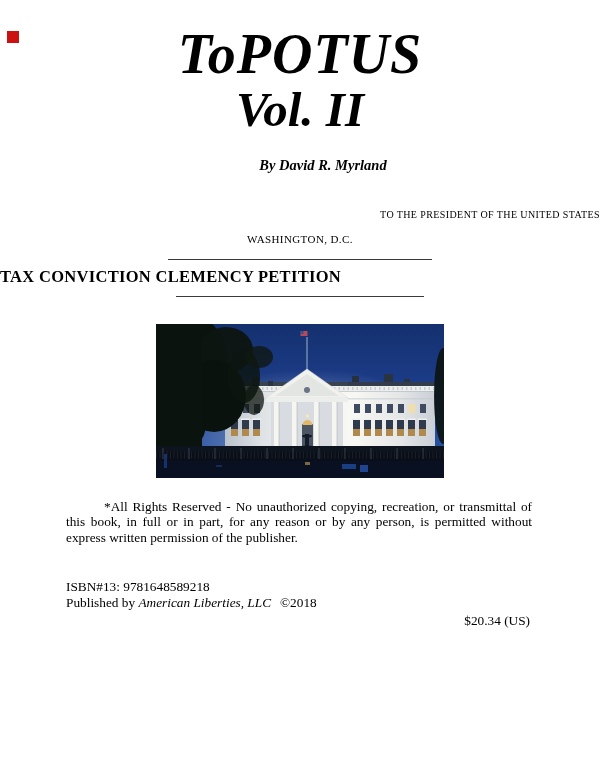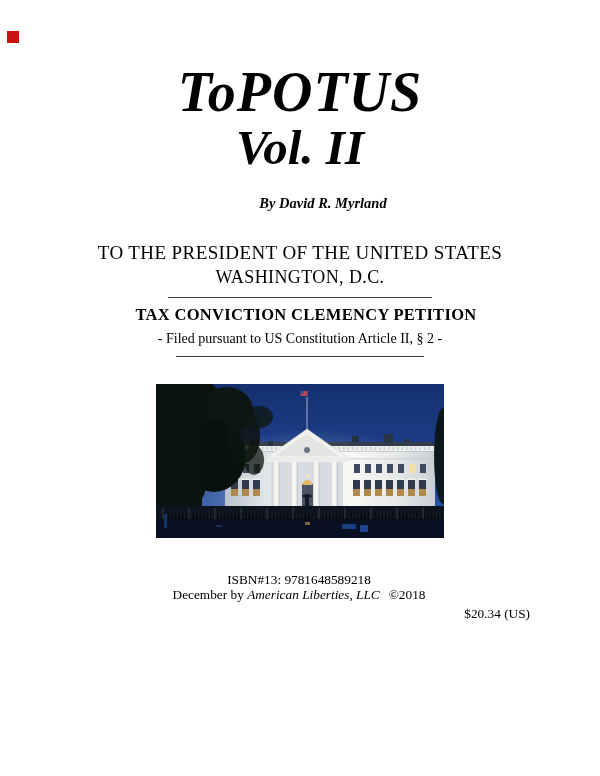--- a/index.html
+++ b/index.html
@@ -9,50 +9,50 @@
     background:#ffffff;
     font-family:"Liberation Serif", serif;
     color:#000;
     overflow:hidden;
   }
   .red-marker{
     position:absolute;left:7px;top:31px;width:12px;height:12px;
     background:#cc1111;
   }
   .title-main{
-    margin:0;padding-top:62px;
+    margin:0;padding-top:24px;
     font-size:56px;line-height:60px;
     font-weight:bold;font-style:italic;
     letter-spacing:1px;
     text-align:center;
   }
   .title-vol{
     margin:0;
     font-size:49px;line-height:52px;
     font-weight:bold;font-style:italic;
     text-align:center;
   }
   .byline{
     margin:21px 0 0 0;
     font-size:14.5px;line-height:17px;
     font-style:italic;font-weight:bold;
     text-align:center;
     padding-left:46px;
   }
-  .addr1{margin:32px 0 0 0;font-size:19px;line-height:18px;text-align:center;letter-spacing:0.4px;}
-  .addr2{margin:6px 0 0 0;font-size:18px;line-height:18px;text-align:center;letter-spacing:0.4px;}
+  .addr1{margin:32px 0 0 0;font-size:10px;line-height:18px;text-align:right;letter-spacing:0.4px;}
+  .addr2{margin:6px 0 0 0;font-size:11px;line-height:18px;text-align:center;letter-spacing:0.4px;}
   .rule{
     border:none;border-top:1px solid #3a3a3a;
     margin:11px auto 0 auto;width:264px;height:0;
   }
   .rule2{width:248px;margin-top:9px;}
   .petition-heading{
-    margin:7px 0 0 12px;
+    margin:7px 0 0 0;
     font-size:16.5px;line-height:20px;font-weight:bold;
-    text-align:center;letter-spacing:0.3px;
+    letter-spacing:0.3px;
   }
   .petition-sub{
     margin:5px 0 0 0;
     font-size:14px;line-height:17px;
     text-align:center;
   }
   .photo-wrap{
     width:288px;height:154px;
     margin:27px auto 0 auto;
     line-height:0;
@@ -61,21 +61,21 @@
     margin:21px 68px 0 66px;
     font-size:13.3px;line-height:15.4px;
     text-align:justify;
   }
   .body-block p{margin:0;}
   .bold-ul{font-weight:bold;text-decoration:underline;}
   .p2{text-indent:38px;}
   .imprint{
     margin:34px 68px 0 66px;
     font-size:13.3px;line-height:15.4px;
-    text-align:center;
+    text-align:left;
   }
   .imprint p{margin:0;}
   .pub-name{font-style:italic;}
   .pub-copy{margin-left:9px;}
   .price-line{
     margin:3px 70px 0 0;
     font-size:13.3px;line-height:15.4px;
     text-align:right;
   }
 </style>
@@ -89,21 +89,20 @@
   <h1 class="title-main">ToPOTUS</h1>
   <h2 class="title-vol">Vol. II</h2>
   <p class="byline">By David R. Myrland</p>
 
   <p class="addr1">TO THE PRESIDENT OF THE UNITED STATES</p>
   <p class="addr2">WASHINGTON, D.C.</p>
 
   <hr class="rule">
 
   <p class="petition-heading">TAX CONVICTION CLEMENCY PETITION</p>
-  <p class="petition-sub">- Filed pursuant to US Constitution Article II, § 2 -</p>
 
   <hr class="rule rule2">
 
   <div class="photo-wrap">
     <svg viewBox="0 0 288 154" width="288" height="154" role="img" aria-label="White House north facade illuminated at dusk">
       <defs>
         <linearGradient id="sky" x1="0" y1="0" x2="0" y2="1">
           <stop offset="0%" stop-color="#14306e"></stop>
           <stop offset="45%" stop-color="#1d3e8c"></stop>
           <stop offset="100%" stop-color="#2d5cae"></stop>
@@ -252,22 +251,23 @@
       <rect x="0" y="137" width="288" height="17" fill="#091021"></rect>
       <rect x="186" y="140" width="14" height="5" fill="#1d4a9e" opacity="0.8"></rect>
       <rect x="204" y="141" width="8" height="7" fill="#2a5cc0" opacity="0.7"></rect>
       <rect x="149" y="138" width="5" height="3" fill="#caa25c" opacity="0.6"></rect>
       <rect x="8" y="130" width="3" height="14" fill="#1d4a9e" opacity="0.6"></rect>
       <rect x="60" y="141" width="6" height="2" fill="#23448c" opacity="0.5"></rect>
     </svg>
   </div>
 
   <div class="body-block">
+    <p class="p2">*All Rights Reserved - No unauthorized copying, recreation, or transmittal of this book, in full or in part, for any reason or by any person, is permitted without express written permission of the publisher.</p>
   </div>
 
   <div class="imprint">
     <p>ISBN#13: 9781648589218</p>
-    <p><span>December by </span><span class="pub-name">American Liberties, LLC</span><span class="pub-copy">©2018</span></p>
+    <p><span>Published by </span><span class="pub-name">American Liberties, LLC</span><span class="pub-copy">©2018</span></p>
   </div>
 
   <p class="price-line">$20.34 (US)</p>
 
 </div>
 
 </body></html>

